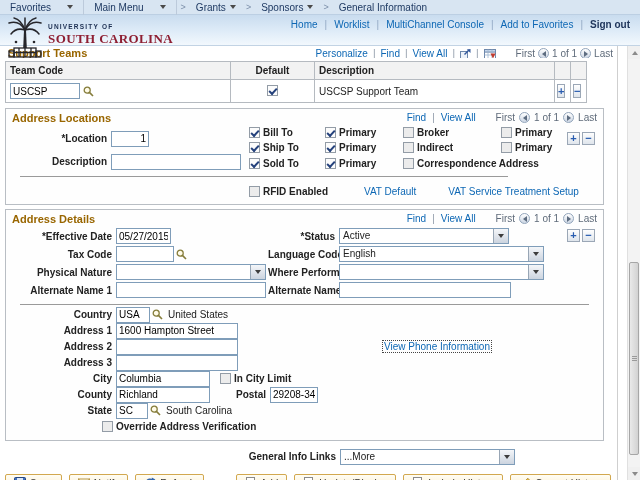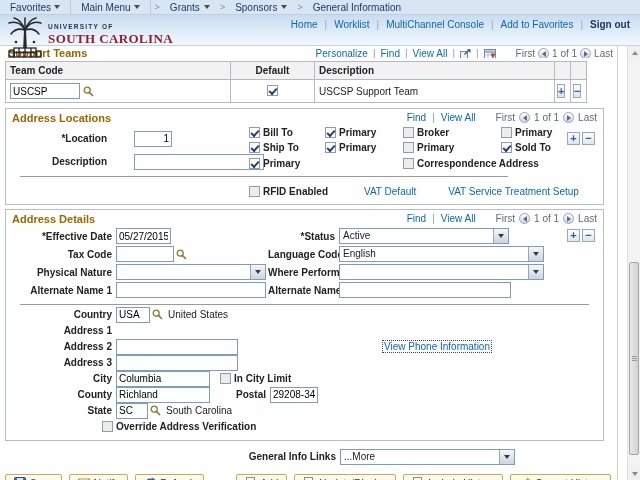--- a/index.html
+++ b/index.html
@@ -2,21 +2,21 @@
 <html><head>
 <meta charset="utf-8">
 <style>
   * { box-sizing: border-box; margin:0; padding:0; }
   html,body { width:640px; height:480px; overflow:hidden; }
   body { font-family:"Liberation Sans", sans-serif; font-size:10px; color:#222; background:#fff; position:relative; }
 
   
   .crumbbar { position:absolute; left:0; top:0; width:640px; height:15px; background:#d8e5f2;
     border-bottom:1px solid #bccfe3; display:flex; align-items:center; color:#1f3a63; }
-  .crumb-tab { display:flex; align-items:center; gap:3px; padding:0 10px; height:15px;
+  .crumb-tab { display:flex; align-items:center; gap:16px; padding:0 10px; height:15px;
     border-right:1px solid #bccadb; cursor:default;text-align:right; }
   .crumb-plain { display:flex; align-items:center; gap:4px; padding:0 6px; }
   .tri-down { width:0; height:0; border-left:3px solid transparent; border-right:3px solid transparent; border-top:4px solid #4a4a4a; }
   .crumb-gt { color:#7a8da8; padding:0 4px; font-size:9px; }
 
   
   .headerband { position:absolute; left:0; top:15px; width:640px; height:31px;
     background:linear-gradient(to bottom, #c9dcef 0%, #dfecf8 55%, #f2f8fd 100%);
     border-bottom:1px solid #c2d3e4; }
   .logo { position:absolute; left:6px; top:2px; display:flex; align-items:flex-start; gap:4px; z-index:5; }
@@ -72,21 +72,21 @@
 
   
   .groupbox { border:1px solid #b9bec4; background:#fefefe; width:599px; margin-left:5px; position:relative; }
   .gb-al { margin-top:5px; }
   .gb-ad { margin-top:4px; }
   .gb-head { display:flex; justify-content:space-between; align-items:center; padding:2px 6px 0 6px; height:15px; }
 
   
   .al-body { position:relative; padding:2px 0 4px 0; }
   .al-left { position:absolute; left:0; top:2px; }
-  .al-lrow { display:flex; align-items:center; height:17px; margin-top:6px;gap:23px; }
+  .al-lrow { display:flex; align-items:center; height:17px; margin-top:6px; }
   .al-lrow .lab { width:105px; text-align:right; font-weight:bold; padding-right:4px; }
   .cbgrid { margin-left:243px; display:grid; grid-template-columns:76px 78px 98px auto; row-gap:3px; min-height:44px; }
   .cbcell { display:flex; align-items:center; }
   .al-hr { border:none; border-top:1px solid #9a9a9a; margin:6px 12px 0 14px; width:488px; }
   .rfid-row { display:flex; align-items:center; margin:7px 0 2px 243px; height:14px; }
   .al-pm { position:absolute; right:8px; top:8px; }
 
   
   .ad-form { position:relative; padding:2px 0 6px 0; }
   .frow { display:grid; grid-template-columns:110px 152px 71px auto; align-items:center; height:18px; }
@@ -315,20 +315,24 @@
         <span class="cbcell">
             <span class="cb on"></span>
             <span class="cblab">Ship To</span>
           </span>
         <span class="cbcell">
             <span class="cb on"></span>
             <span class="cblab">Primary</span>
           </span>
         <span class="cbcell">
             <span class="cb"></span>
+            <span class="cblab">Indirect</span>
+          </span>
+        <span class="cbcell">
+            <span class="cb"></span>
             <span class="cblab">Primary</span>
           </span>
         <span class="cbcell">
             <span class="cb on"></span>
             <span class="cblab">Sold To</span>
           </span>
         <span class="cbcell">
             <span class="cb on"></span>
             <span class="cblab">Primary</span>
           </span>
@@ -451,20 +455,21 @@
         <input class="pstext w-cty" value="USA" style="">
         <svg style="margin-left:2px" width="11" height="11" viewBox="0 0 11 11">
           <circle cx="4.2" cy="4.2" r="3" fill="#fffbe8" stroke="#857c3a" stroke-width="1.3"></circle>
           <line x1="6.4" y1="6.4" x2="10" y2="10" stroke="#857c3a" stroke-width="1.6"></line>
         </svg>
         <span class="statictxt">United States</span>
       </div>
 
       <div class="arow">
         <span class="laba">Address 1</span>
+        <input class="pstext w-addr" value="1600 Hampton Street" style="">
       </div>
 
       <div class="arow">
         <span class="laba">Address 2</span>
         <input class="pstext w-addr" value="" style="">
         <a class="vpi">View Phone Information</a>
       </div>
 
       <div class="arow">
         <span class="laba">Address 3</span>

